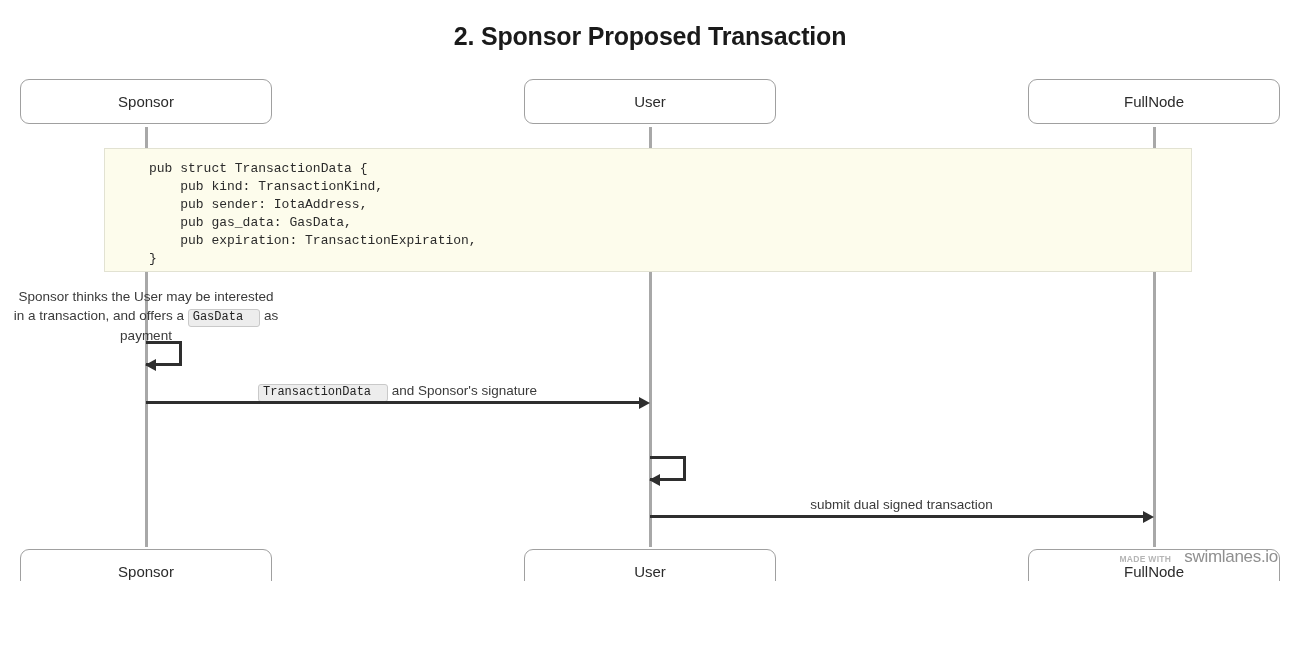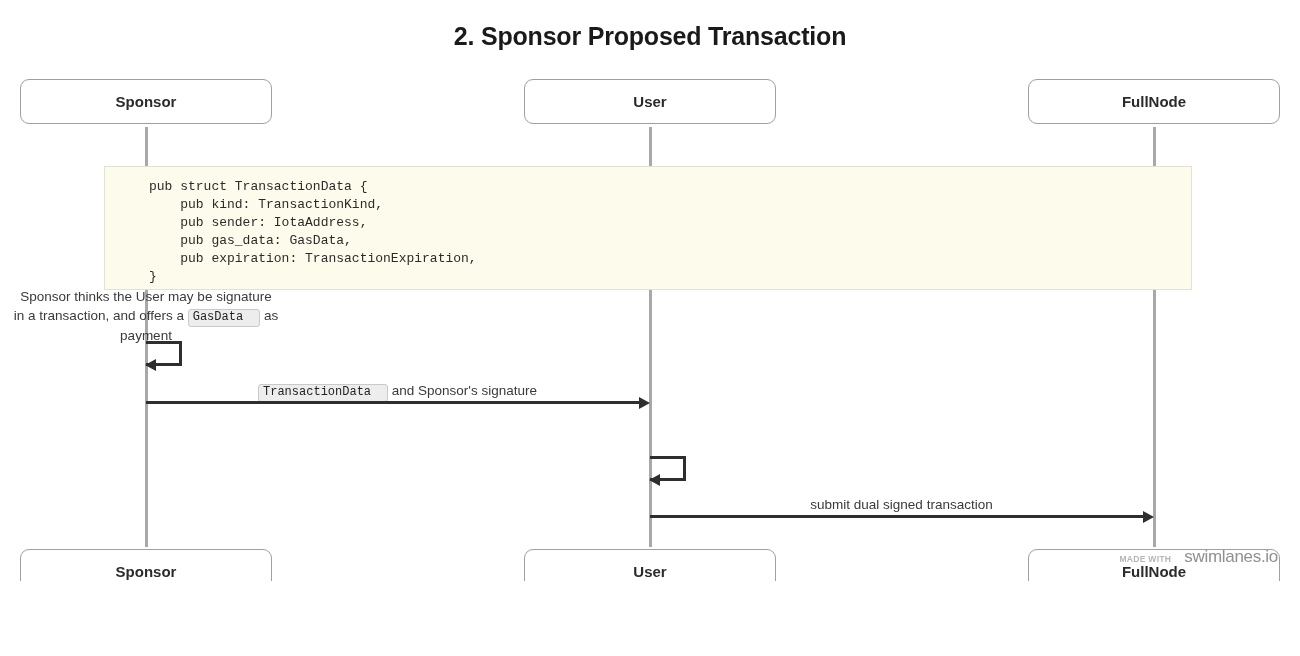--- a/index.html
+++ b/index.html
@@ -47,21 +47,21 @@
     position: absolute;
     box-sizing: border-box;
     height: 45px;
     border: 1.5px solid #a0a0a0;
     border-radius: 9px;
     background: #ffffff;
     display: flex;
     align-items: center;
     justify-content: center;
     font-size: 15px;
-    font-weight: bold;
+    font-weight: normal;
     color: #2b2b2b;
   }
 
   
   .code-note {
     position: absolute;
     box-sizing: border-box;
     background: #fdfcec;
     border: 1px solid #e2e2d2;
     padding: 11px 16px 12px 16px;
@@ -185,31 +185,31 @@
   <div class="participant" style="left:20px;  top:79px; width:252px;">
     <span>Sponsor</span>
   </div>
   <div class="participant" style="left:524px; top:79px; width:252px;">
     <span>User</span>
   </div>
   <div class="participant" style="left:1028px; top:79px; width:252px;">
     <span>FullNode</span>
   </div>
 
-  <div class="code-note" style="left:104px; top:166px; width:1088px; height:124px;padding-left:44px;">
+  <div class="code-note" style="left:104px; top:148px; width:1088px; height:124px;padding-left:44px;">
     <pre>pub struct TransactionData {
     pub kind: TransactionKind,
     pub sender: IotaAddress,
     pub gas_data: GasData,
     pub expiration: TransactionExpiration,
 }</pre>
   </div>
 
   <div class="note-text" style="left:10px; top:288px; width:272px;">
-    <span>Sponsor thinks the User may be signature</span><br>
+    <span>Sponsor thinks the User may be interested</span><br>
     <span>in a transaction, and offers a </span><span class="inline-code">GasData</span><span> as</span><br>
     <span>payment</span>
   </div>
 
   <div class="self-loop" style="left:146px; top:341px; width:36px; height:25px;">
     <div class="seg-top" style="top:0px;  width:36px;"></div>
     <div class="seg-right" style="left:33px; top:0px; height:25px;"></div>
     <div class="seg-bottom" style="top:22px; width:36px;"></div>
     <div class="arrow-head-left" style="left:-1px; top:17.5px;"></div>
   </div>

